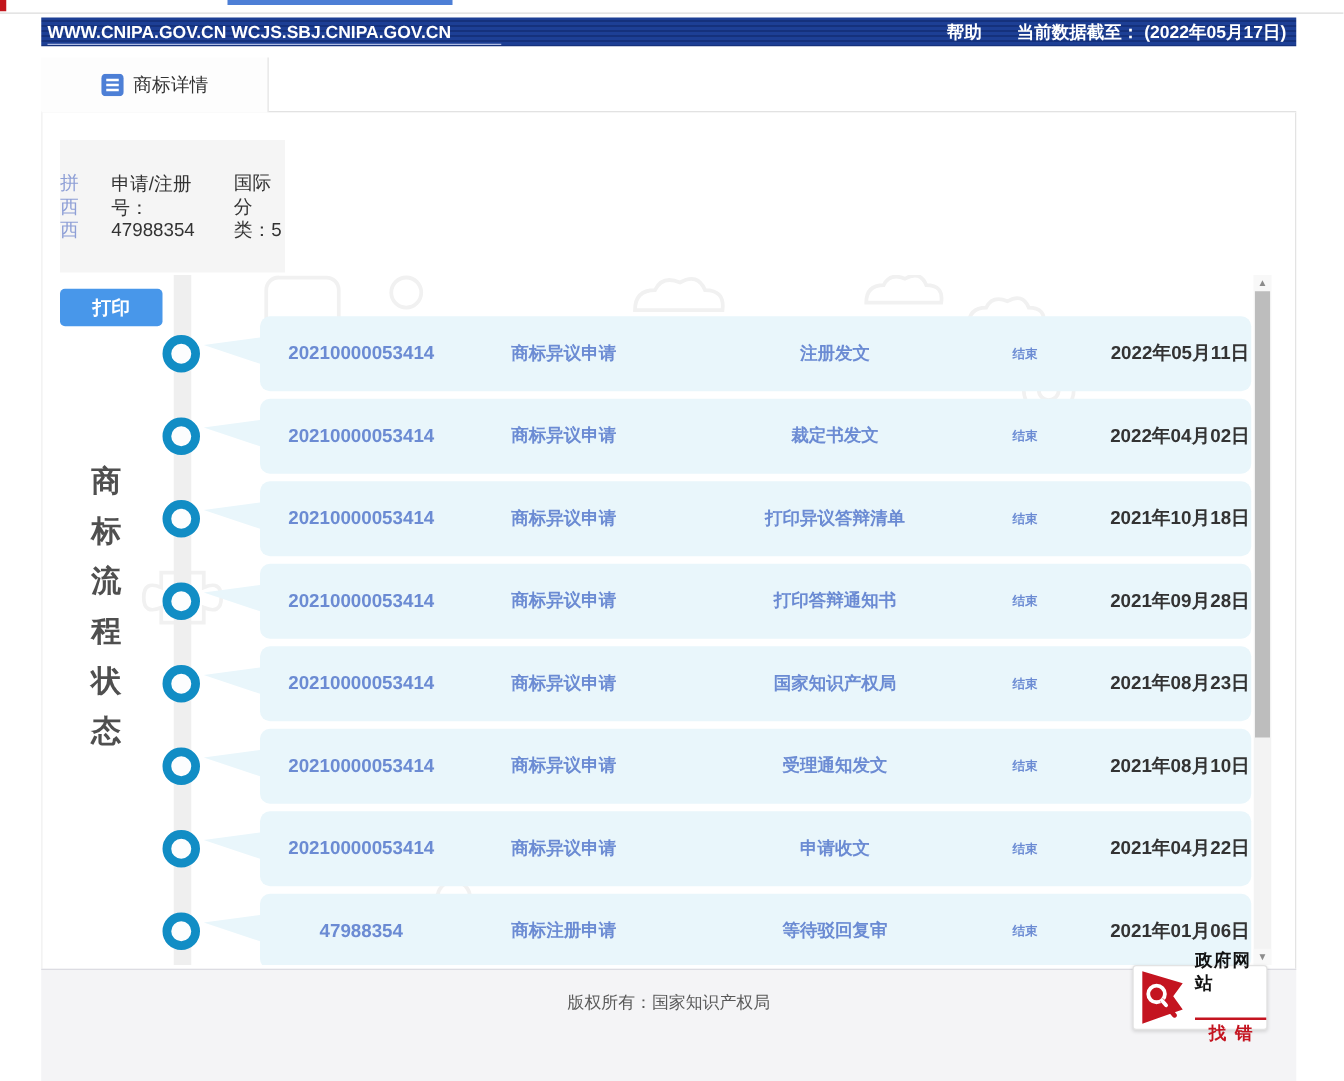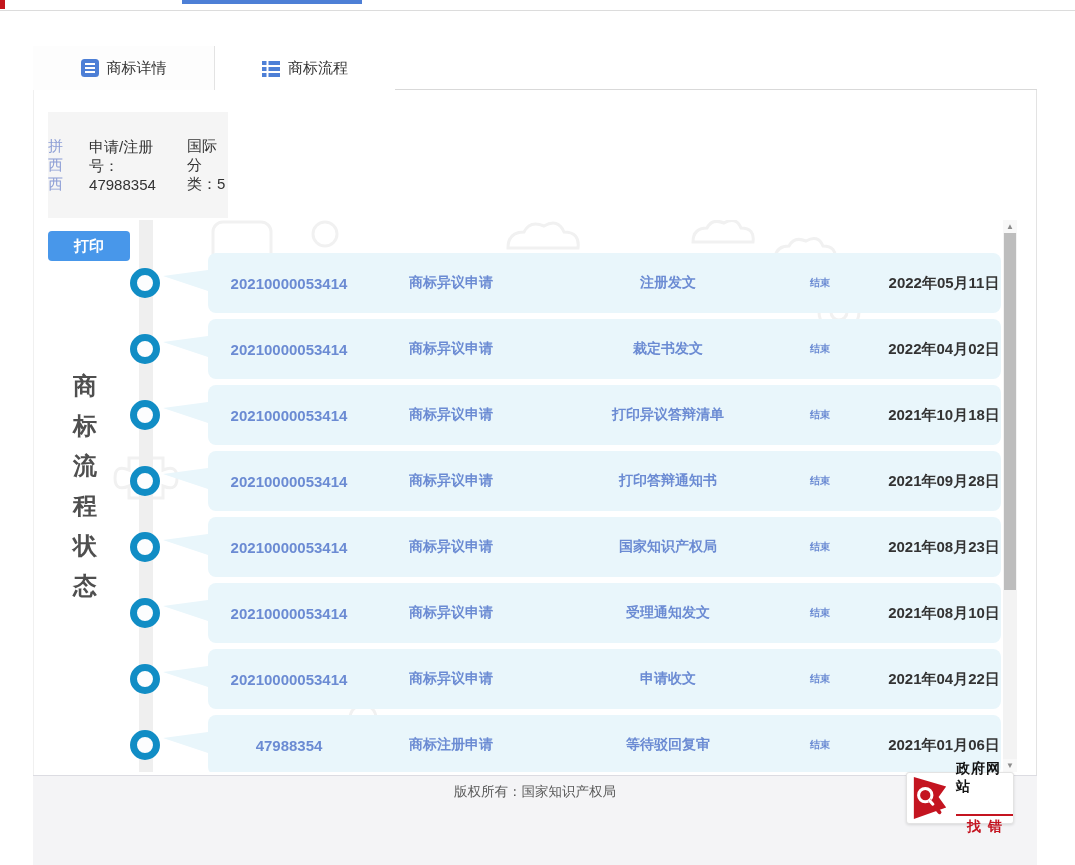--- a/index.html
+++ b/index.html
@@ -71,21 +71,21 @@
   .vscroll{position:absolute;left:1003px;top:220px;width:14px;height:552px;background:#f3f3f3;z-index:5;}
   .vscroll .arrow{position:absolute;left:0;width:14px;height:13px;background:#f8f8f8;color:#8c8c8c;
     font-size:8px;line-height:13px;text-align:center;cursor:pointer;}
   .vscroll .arrow.up{top:0;}
   .vscroll .arrow.down{bottom:0;}
   .vscroll .thumb{position:absolute;left:1px;top:13px;width:12px;height:357px;background:#bdbdbd;cursor:pointer;}
 
   
   .footer{position:absolute;left:33px;top:775px;width:1004px;height:90px;background:#f4f4f6;
     border-top:1px solid #dcdce2;box-sizing:border-box;text-align:center;color:#595959;font-size:13.5px;}
-  .footer .l1{margin-top:7px;text-align:center;}
+  .footer .l1{margin-top:17px;text-align:center;}
   .footer .l2{margin-top:7px;}
 
   
   .gov-badge{position:absolute;left:906px;top:772px;width:108px;height:52px;background:#fff;
     border:1px solid #e3e3e3;border-radius:3px;box-shadow:0 1px 3px rgba(0,0,0,.12);
     display:flex;align-items:center;justify-content:flex-start;gap:5px;cursor:pointer;z-index:8;box-sizing:border-box;padding-left:4px;}
   .badge-text{display:flex;flex-direction:column;align-items:center;}
   .badge-line1{font-size:14px;color:#111;font-weight:bold;letter-spacing:1px;
     border-bottom:2px solid #c41420;padding-bottom:18px;}
   .badge-line2{font-size:14px;color:#c41420;font-weight:bold;letter-spacing:7px;margin-top:2px;text-indent:7px;}
@@ -93,42 +93,38 @@
 </head>
 <body>
 
 <div class="page">
 
   <div class="top-sliver">
     <span class="red-mark"></span>
     <span class="hairline"></span>
   </div>
 
+  <div class="navy-bar">
+    <span class="navy-left">WWW.CNIPA.GOV.CN WCJS.SBJ.CNIPA.GOV.CN</span>
+    <span class="navy-right">
+      <span class="help-link">帮助</span>
+      <span>当前数据截至： (2022年05月17日)</span>
+    </span>
+  </div>
 
   <div class="tab-accent"></div>
   <div class="tabbar">
     <div class="tab t1">
       <svg width="18" height="18" viewBox="0 0 18 18">
         <rect x="0" y="0" width="18" height="18" rx="3.5" fill="#4d7fd6"></rect>
         <rect x="4" y="4" width="10" height="2" fill="#fff"></rect>
         <rect x="4" y="8" width="10" height="2" fill="#fff"></rect>
         <rect x="4" y="12" width="10" height="2" fill="#fff"></rect>
       </svg>
       <span>商标详情</span>
-    </div>
-    <div class="tab t2">
-      <svg width="18" height="18" viewBox="0 0 18 18">
-        <rect x="0" y="1" width="4.5" height="4" fill="#4d7fd6"></rect>
-          <rect x="6.5" y="1" width="11.5" height="4" fill="#4d7fd6"></rect>
-        <rect x="0" y="7" width="4.5" height="4" fill="#4d7fd6"></rect>
-          <rect x="6.5" y="7" width="11.5" height="4" fill="#4d7fd6"></rect>
-        <rect x="0" y="13" width="4.5" height="4" fill="#4d7fd6"></rect>
-          <rect x="6.5" y="13" width="11.5" height="4" fill="#4d7fd6"></rect>
-      </svg>
-      <span>商标流程</span>
     </div>
   </div>
 
   <div class="panel"></div>
 
   <div class="info-box">
     <span class="tm-name">拼西西</span>
     <span class="info-line">申请/注册号：47988354</span>
     <span class="info-line">国际分类：5</span>
   </div>

